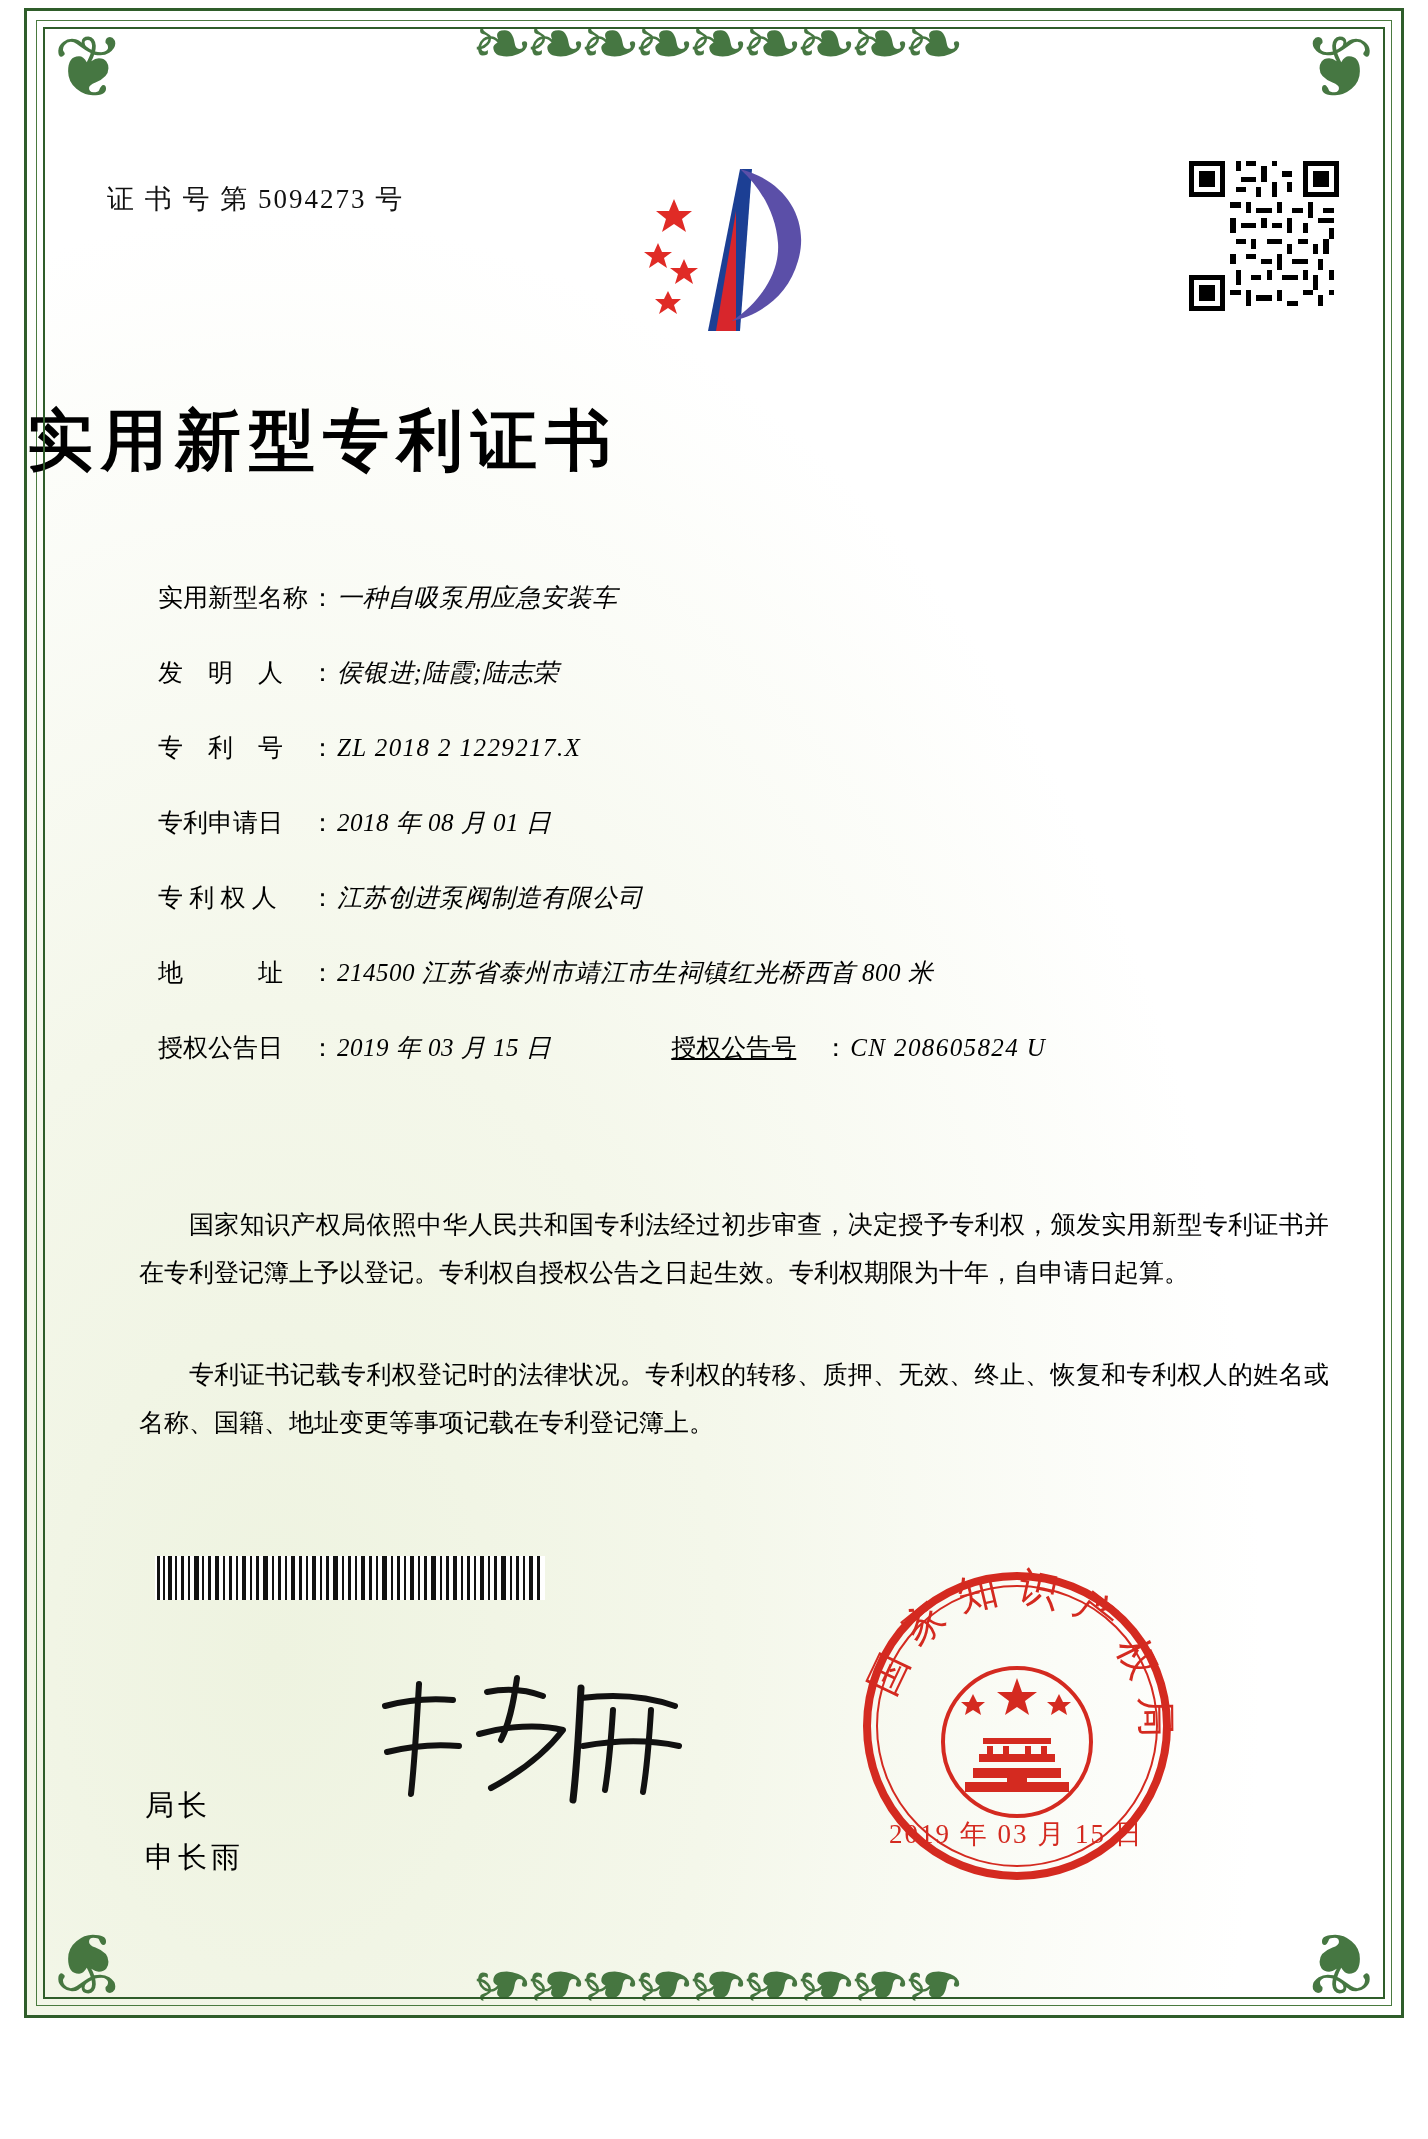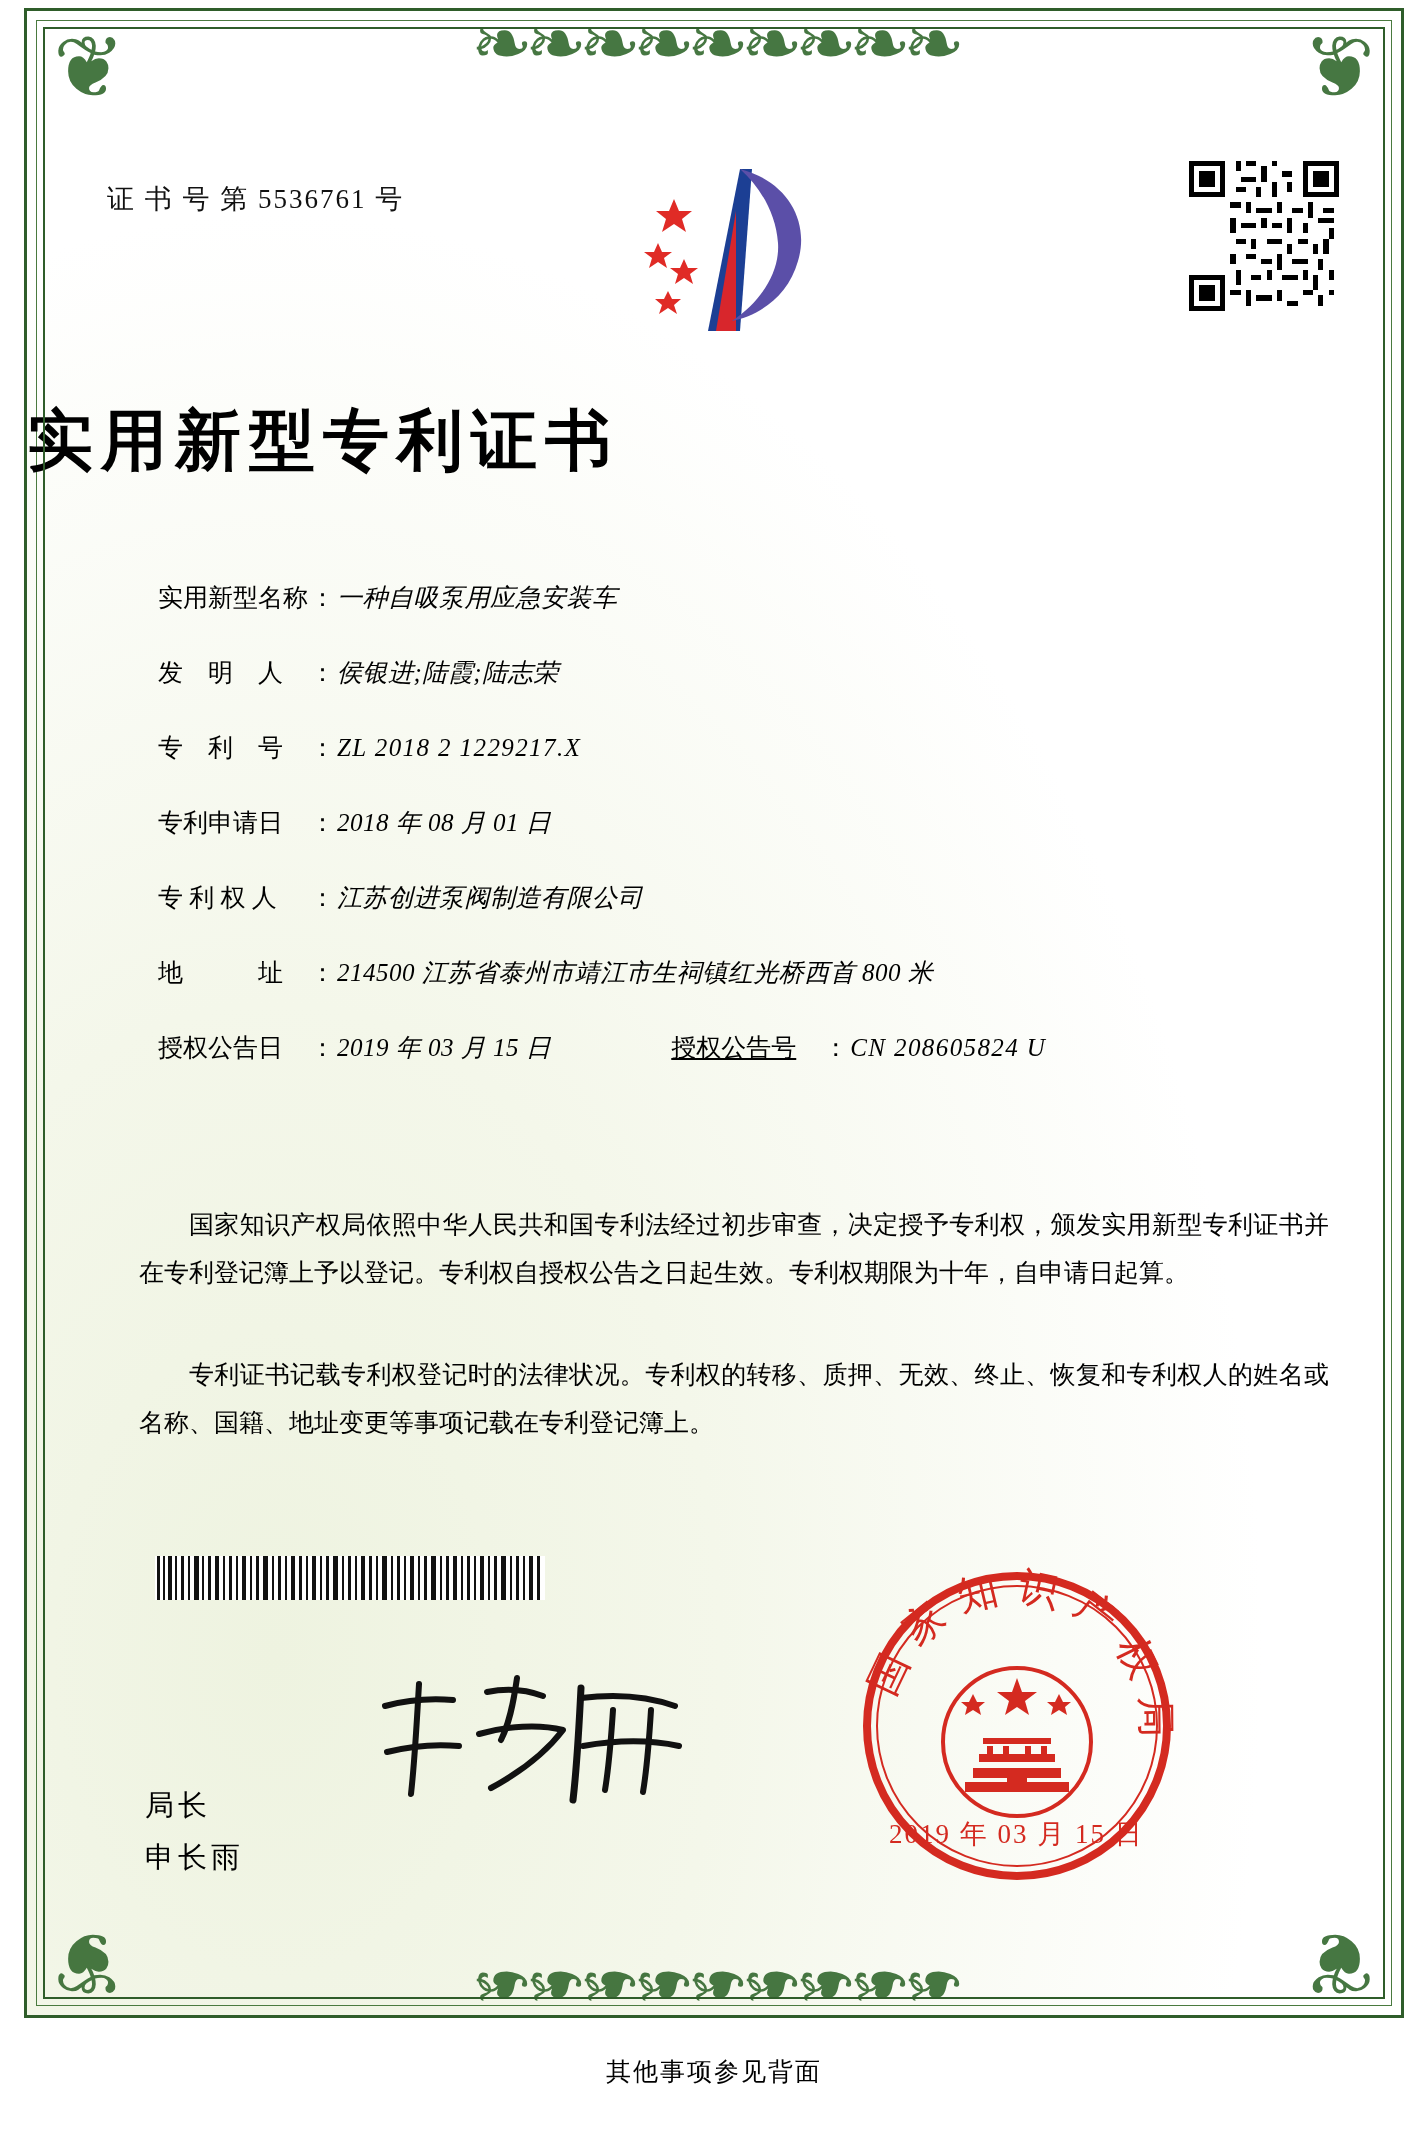--- a/index.html
+++ b/index.html
@@ -151,21 +151,21 @@
 <div class="page">
   <div class="cert">
 
     <div class="orn orn-top">❧❧❧❧❧❧❧❧❧</div>
     <div class="orn orn-bot">❧❧❧❧❧❧❧❧❧</div>
     <div class="orn orn-tl">❦</div>
     <div class="orn orn-tr">❦</div>
     <div class="orn orn-bl">❦</div>
     <div class="orn orn-br">❦</div>
 
-    <div class="cert-no">证 书 号 第 5536761 号</div>
+    <div class="cert-no">证 书 号 第 5094273 号</div>
 
     <svg class="logo" viewBox="0 0 220 190">
       <path d="M96 180 L128 18 L140 18 L128 180 Z" fill="#1c3f94"></path>
       <path d="M104 180 L124 60 L124 180 Z" fill="#d8262c"></path>
       <path d="M128 18 C 175 30 198 70 186 110 C176 146 146 165 120 170 C150 150 168 120 166 92 C164 62 148 36 128 18 Z" fill="#5b4fa8"></path>
       <g fill="#e02b26">
         <polygon points="62,48 67,60 80,60 70,68 74,81 62,73 50,81 54,68 44,60 57,60"></polygon>
         <polygon points="46,92 50,101 60,101 52,107 55,117 46,111 37,117 40,107 32,101 42,101"></polygon>
         <polygon points="72,108 76,117 86,117 78,123 81,133 72,127 63,133 66,123 58,117 68,117"></polygon>
         <polygon points="56,140 60,148 69,148 62,154 65,163 56,157 47,163 50,154 43,148 52,148"></polygon>
@@ -399,14 +399,13 @@
           <rect x="24" y="-10" width="6" height="10"></rect>
           <rect x="-10" y="14" width="20" height="22"></rect>
         </g>
       </g>
     </svg>
 
     <div class="seal-date">2019 年 03 月 15 日</div>
 
   </div>
 
-  <div class="back-note">其他事项参见背面</div>
 </div>
 
 </body></html>

